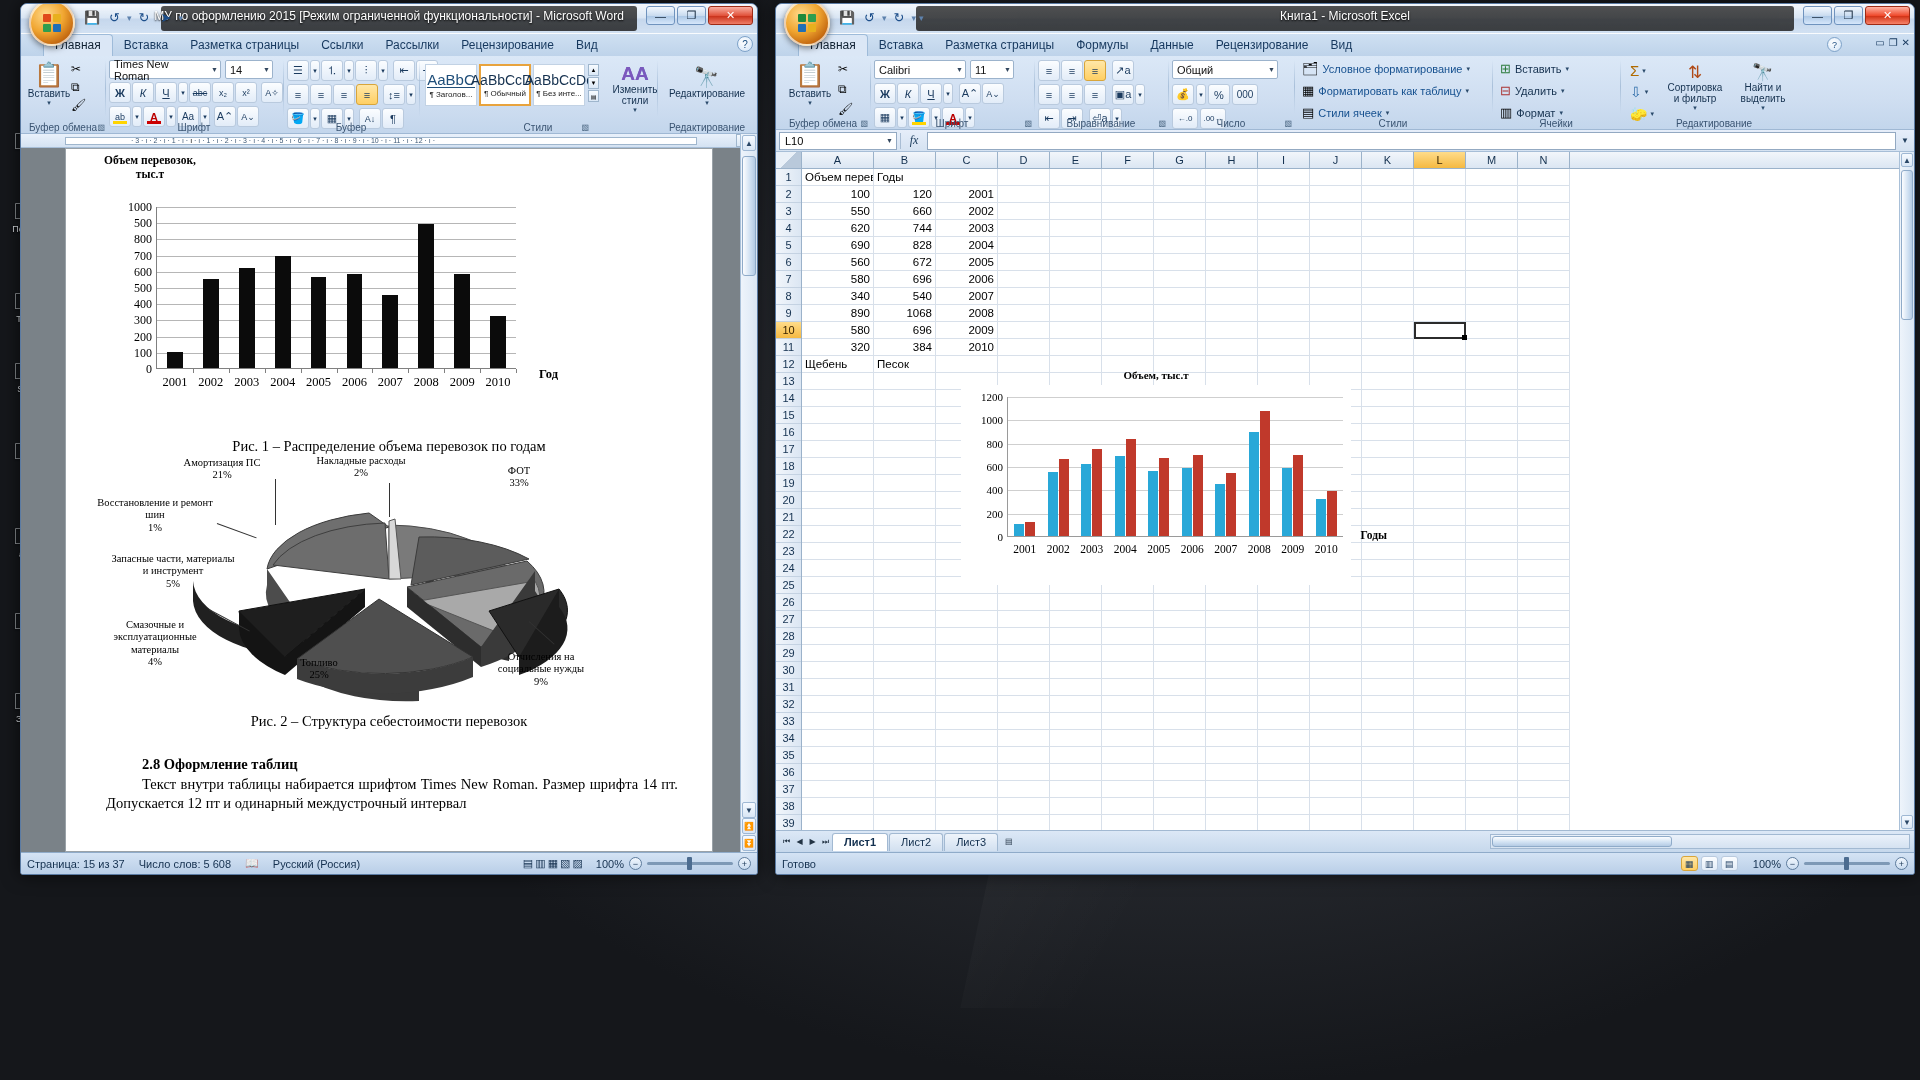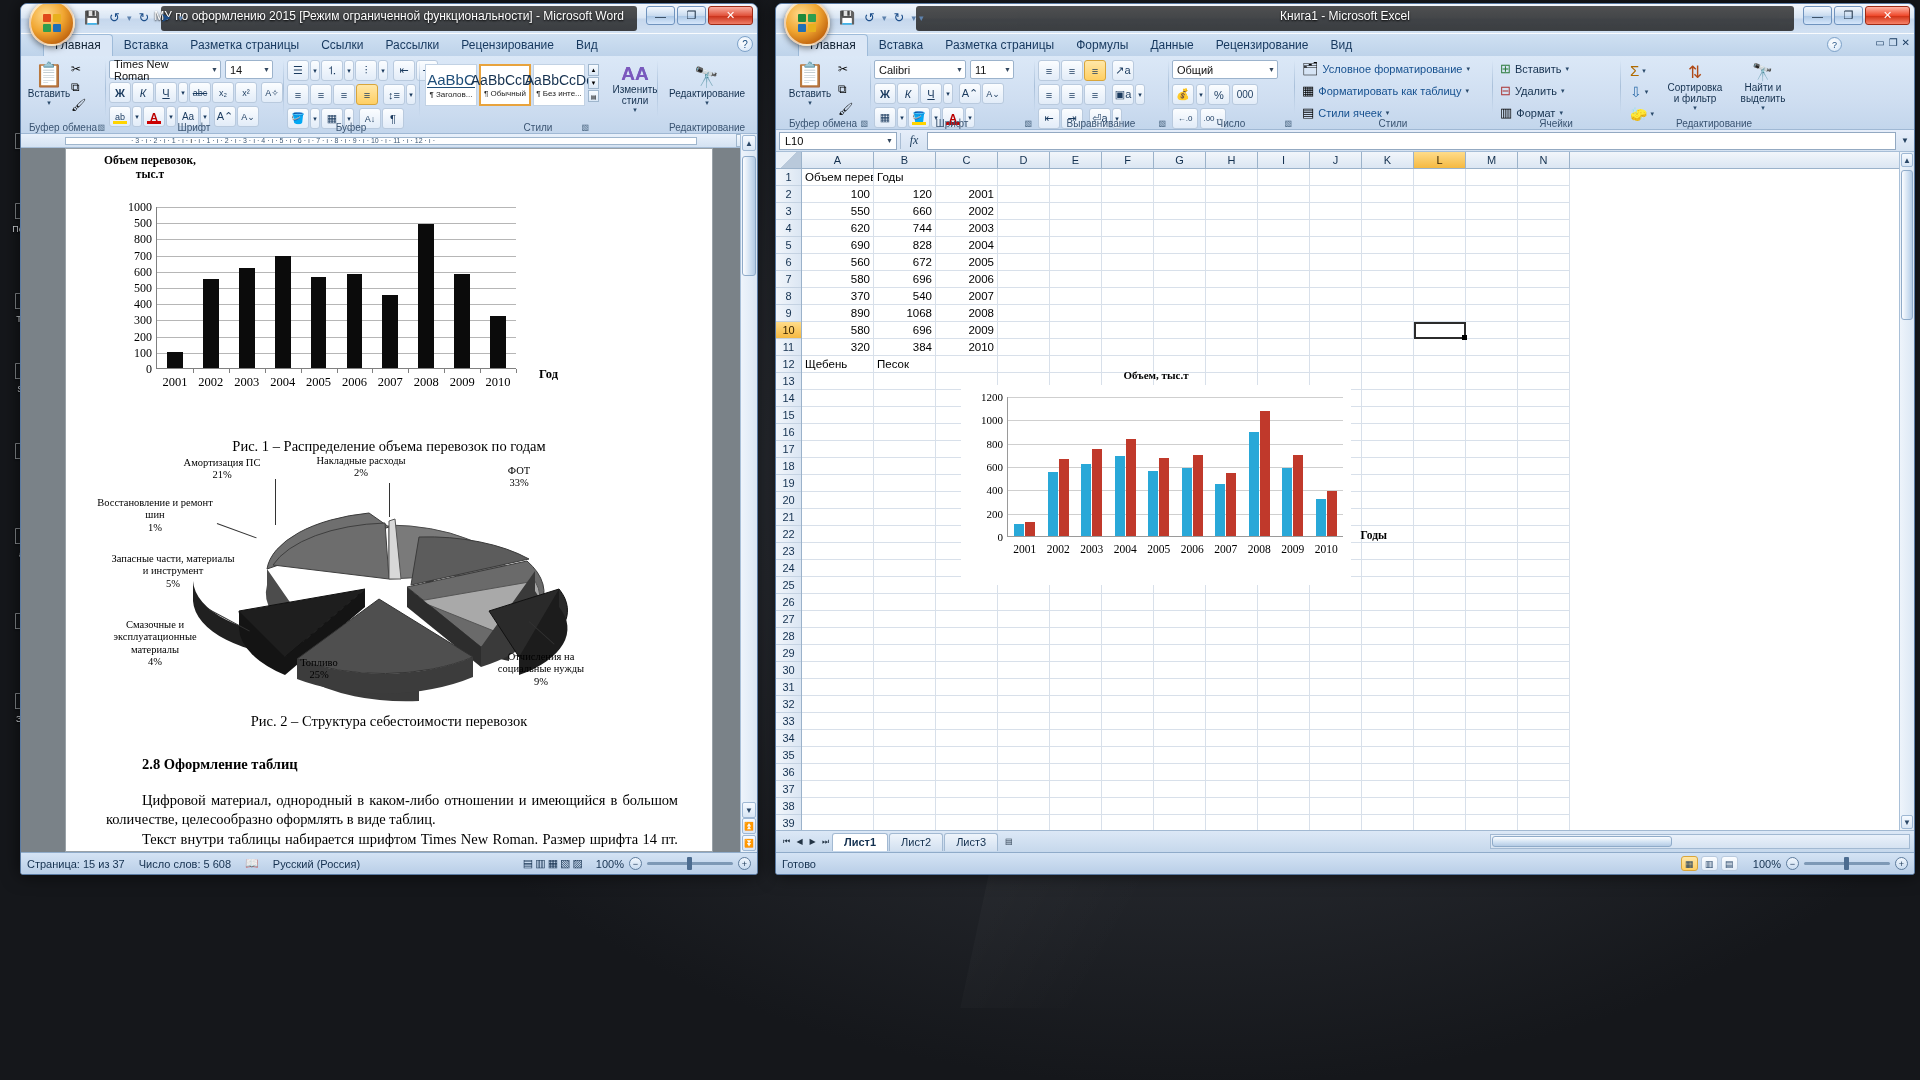--- a/index.html
+++ b/index.html
@@ -593,21 +593,20 @@
             <span>Отчисления на социальные нужды</span><br><span>9%</span>
           </div>
           <div class="leader" style="left:440px;top:160px;width:34px;height:1px;transform:rotate(42deg);transform-origin:left center"></div>
         </div>
 
         <div class="fig-caption doc-serif" style="margin-top:2px">Рис. 2 – Структура себестоимости перевозок</div>
       </div>
 
       <div style="padding:26px 34px 0 40px">
         <div class="doc-h doc-serif" style="padding-left:36px">2.8 Оформление таблиц</div>
-        <div class="doc-p doc-serif" style="margin-top:18px;text-indent:36px">Цифровой материал, однородный в каком-либо отношении и имеющийся в большом количестве, целесообразно оформлять в виде таблиц.</div>
         <div class="doc-p doc-serif" style="margin-top:2px;text-indent:36px">Текст внутри таблицы набирается шрифтом Times New Roman. Размер шрифта 14 пт. Допускается 12 пт и одинарный междустрочный интервал</div>
       </div>
     </div>
 
     <div class="vscroll">
       <div class="arw" style="top:1px">▲</div>
       <div class="thumb"></div>
       <div class="arw" style="bottom:34px">▼</div>
       <div class="arw" style="bottom:18px">⏫</div>
       <div class="arw" style="bottom:1px">⏬</div>
@@ -1020,21 +1019,21 @@
           <div class="gcell" style="width: 52px;"></div>
           <div class="gcell" style="width: 52px;"></div>
           <div class="gcell" style="width: 52px;"></div>
           <div class="gcell" style="width: 52px;"></div>
           <div class="gcell" style="width: 52px;"></div>
           <div class="gcell" style="width: 52px;"></div>
           <div class="gcell" style="width: 52px;"></div>
           <div class="gcell" style="width: 52px;"></div>
         </div>
         <div class="grow">
-          <div class="gcell num" style="width: 72px;">370</div>
+          <div class="gcell num" style="width: 72px;">340</div>
           <div class="gcell num" style="width: 62px;">540</div>
           <div class="gcell num" style="width: 62px;">2007</div>
           <div class="gcell" style="width: 52px;"></div>
           <div class="gcell" style="width: 52px;"></div>
           <div class="gcell" style="width: 52px;"></div>
           <div class="gcell" style="width: 52px;"></div>
           <div class="gcell" style="width: 52px;"></div>
           <div class="gcell" style="width: 52px;"></div>
           <div class="gcell" style="width: 52px;"></div>
           <div class="gcell" style="width: 52px;"></div>

